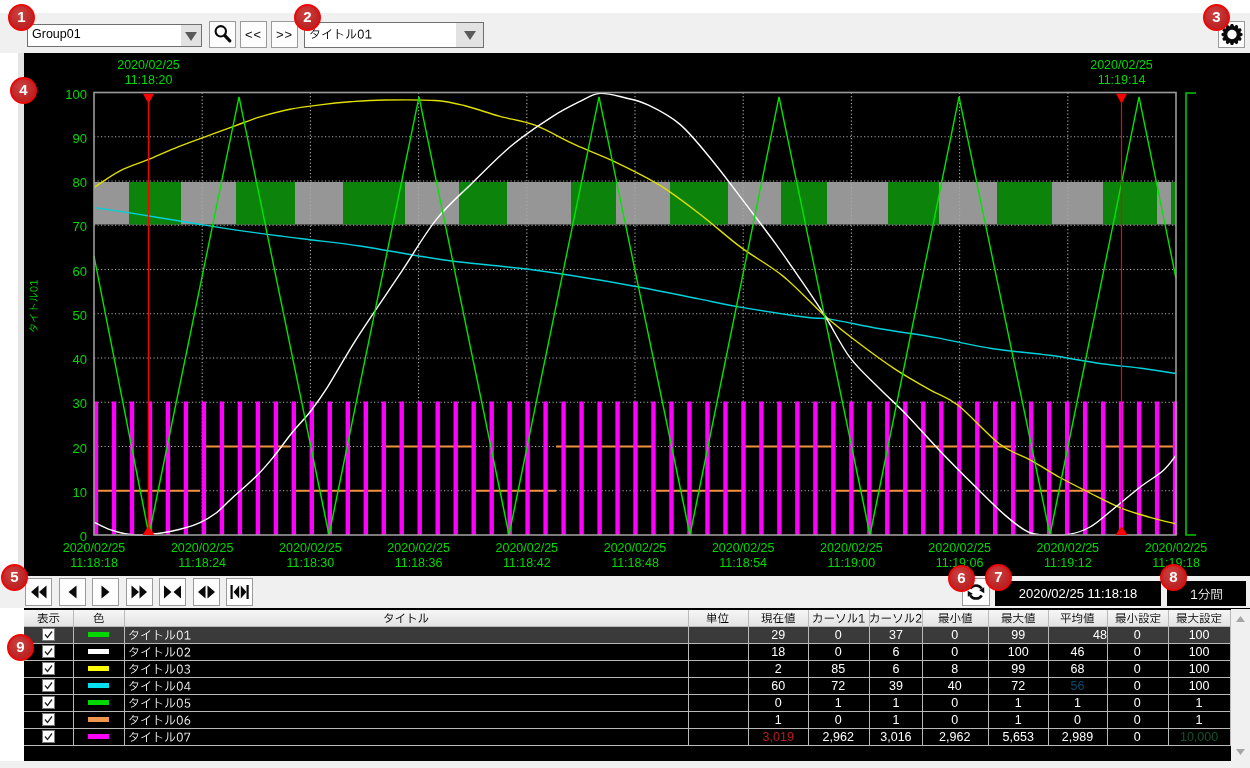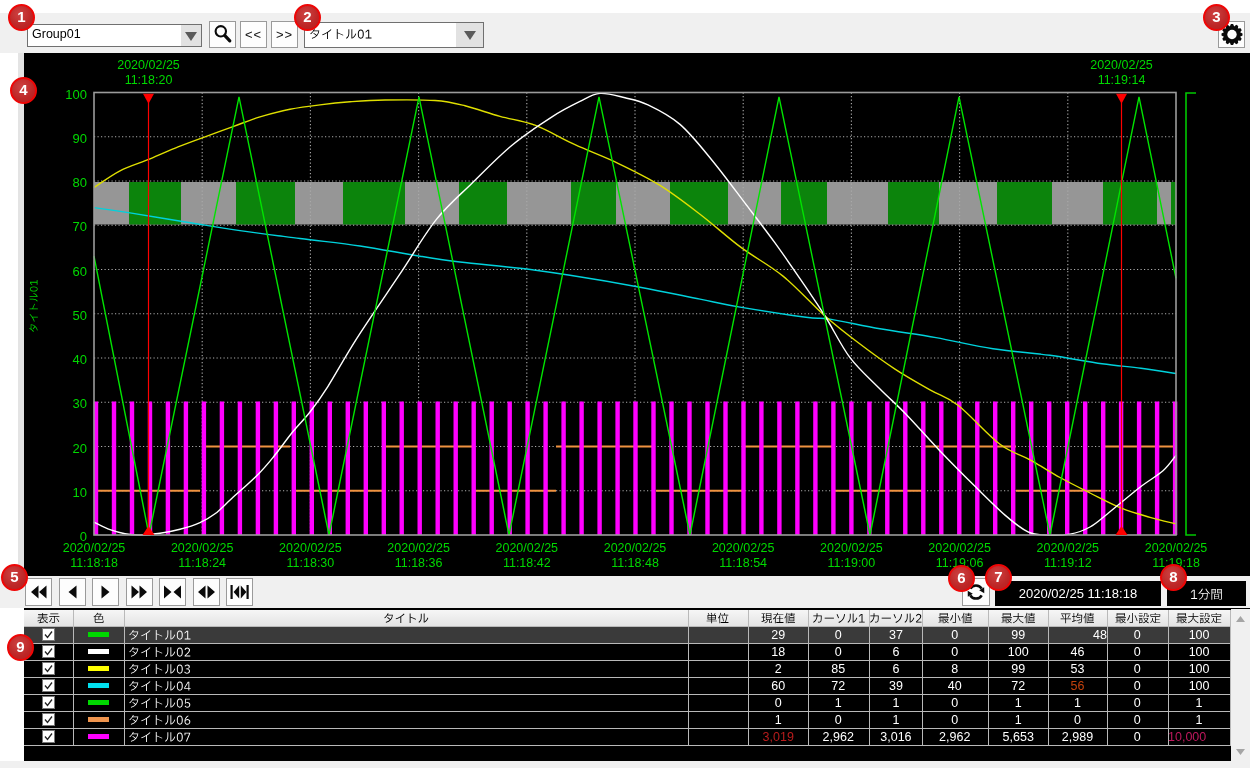--- a/index.html
+++ b/index.html
@@ -421,21 +421,21 @@
       <use href="#g30eb" x="36.0"></use>
       <use href="#g0030" x="48.0"></use>
       <use href="#g0033" x="55.6"></use>
     </g>
   </svg>
 <div style="position:absolute;left:747.6px;top:661px;width:60.4px;height:16px;color:#fff;font:12.5px/16px 'Liberation Sans';text-align:center">2</div>
 <div style="position:absolute;left:808.0px;top:661px;width:60.5px;height:16px;color:#fff;font:12.5px/16px 'Liberation Sans';text-align:center">85</div>
 <div style="position:absolute;left:868.5px;top:661px;width:53.8px;height:16px;color:#fff;font:12.5px/16px 'Liberation Sans';text-align:center">6</div>
 <div style="position:absolute;left:922.3px;top:661px;width:65.4px;height:16px;color:#fff;font:12.5px/16px 'Liberation Sans';text-align:center">8</div>
 <div style="position:absolute;left:987.7px;top:661px;width:60.5px;height:16px;color:#fff;font:12.5px/16px 'Liberation Sans';text-align:center">99</div>
-<div style="position:absolute;left:1048.2px;top:661px;width:59.0px;height:16px;color:#fff;font:12.5px/16px 'Liberation Sans';text-align:center">53</div>
+<div style="position:absolute;left:1048.2px;top:661px;width:59.0px;height:16px;color:#fff;font:12.5px/16px 'Liberation Sans';text-align:center">68</div>
 <div style="position:absolute;left:1107.2px;top:661px;width:60.6px;height:16px;color:#fff;font:12.5px/16px 'Liberation Sans';text-align:center">0</div>
 <div style="position:absolute;left:1167.8px;top:661px;width:62.2px;height:16px;color:#fff;font:12.5px/16px 'Liberation Sans';text-align:center">100</div>
 <div style="position:absolute;left:42px;top:679px;width:13px;height:13px;background:#fff;border:1px solid #777;box-sizing:border-box"></div>
 <svg style="position:absolute;left:42px;top:679px" width="13" height="13">
     <path d="M3 6.5 L5.5 9.5 L10 3.5" stroke="#222" stroke-width="1.3" fill="none"></path>
   </svg>
 <div style="position:absolute;left:88px;top:683px;width:21px;height:5px;background:#00e0f0"></div>
 <svg style="position:absolute;left:128px;top:678px;overflow:visible" width="63" height="16">
     <g fill="#fff" transform="translate(0,12.5)">
       <use href="#g30bf" x="0.0"></use>
@@ -444,21 +444,21 @@
       <use href="#g30eb" x="36.0"></use>
       <use href="#g0030" x="48.0"></use>
       <use href="#g0034" x="55.6"></use>
     </g>
   </svg>
 <div style="position:absolute;left:747.6px;top:678px;width:60.4px;height:16px;color:#fff;font:12.5px/16px 'Liberation Sans';text-align:center">60</div>
 <div style="position:absolute;left:808.0px;top:678px;width:60.5px;height:16px;color:#fff;font:12.5px/16px 'Liberation Sans';text-align:center">72</div>
 <div style="position:absolute;left:868.5px;top:678px;width:53.8px;height:16px;color:#fff;font:12.5px/16px 'Liberation Sans';text-align:center">39</div>
 <div style="position:absolute;left:922.3px;top:678px;width:65.4px;height:16px;color:#fff;font:12.5px/16px 'Liberation Sans';text-align:center">40</div>
 <div style="position:absolute;left:987.7px;top:678px;width:60.5px;height:16px;color:#fff;font:12.5px/16px 'Liberation Sans';text-align:center">72</div>
-<div style="position:absolute;left:1048.2px;top:678px;width:59.0px;height:16px;color:#c2410c;font:12.5px/16px 'Liberation Sans';text-align:center">56</div>
+<div style="position:absolute;left:1048.2px;top:678px;width:59.0px;height:16px;color:#0c4a6e;font:12.5px/16px 'Liberation Sans';text-align:center">56</div>
 <div style="position:absolute;left:1107.2px;top:678px;width:60.6px;height:16px;color:#fff;font:12.5px/16px 'Liberation Sans';text-align:center">0</div>
 <div style="position:absolute;left:1167.8px;top:678px;width:62.2px;height:16px;color:#fff;font:12.5px/16px 'Liberation Sans';text-align:center">100</div>
 <div style="position:absolute;left:42px;top:696px;width:13px;height:13px;background:#fff;border:1px solid #777;box-sizing:border-box"></div>
 <svg style="position:absolute;left:42px;top:696px" width="13" height="13">
     <path d="M3 6.5 L5.5 9.5 L10 3.5" stroke="#222" stroke-width="1.3" fill="none"></path>
   </svg>
 <div style="position:absolute;left:88px;top:700px;width:21px;height:5px;background:#00d800"></div>
 <svg style="position:absolute;left:128px;top:695px;overflow:visible" width="63" height="16">
     <g fill="#fff" transform="translate(0,12.5)">
       <use href="#g30bf" x="0.0"></use>
@@ -515,21 +515,21 @@
       <use href="#g0037" x="55.6"></use>
     </g>
   </svg>
 <div style="position:absolute;left:747.6px;top:729px;width:60.4px;height:16px;color:#b91c1c;font:12.5px/16px 'Liberation Sans';text-align:center">3,019</div>
 <div style="position:absolute;left:808.0px;top:729px;width:60.5px;height:16px;color:#fff;font:12.5px/16px 'Liberation Sans';text-align:center">2,962</div>
 <div style="position:absolute;left:868.5px;top:729px;width:53.8px;height:16px;color:#fff;font:12.5px/16px 'Liberation Sans';text-align:center">3,016</div>
 <div style="position:absolute;left:922.3px;top:729px;width:65.4px;height:16px;color:#fff;font:12.5px/16px 'Liberation Sans';text-align:center">2,962</div>
 <div style="position:absolute;left:987.7px;top:729px;width:60.5px;height:16px;color:#fff;font:12.5px/16px 'Liberation Sans';text-align:center">5,653</div>
 <div style="position:absolute;left:1048.2px;top:729px;width:59.0px;height:16px;color:#fff;font:12.5px/16px 'Liberation Sans';text-align:center">2,989</div>
 <div style="position:absolute;left:1107.2px;top:729px;width:60.6px;height:16px;color:#fff;font:12.5px/16px 'Liberation Sans';text-align:center">0</div>
-<div style="position:absolute;left:1167.8px;top:729px;width:62.2px;height:16px;color:#be185d;font:12.5px/16px 'Liberation Sans';text-align:left">10,000</div>
+<div style="position:absolute;left:1167.8px;top:729px;width:62.2px;height:16px;color:#14532d;font:12.5px/16px 'Liberation Sans';text-align:center">10,000</div>
 <div style="position:absolute;left:1231px;top:609px;width:19px;height:152px;background:#f0f0f0"></div>
 <svg style="position:absolute;left:1231px;top:609px" width="19" height="152">
     <path d="M9.5 7 l4.5 6 h-9 z" fill="#a5a5a5"></path>
     <path d="M9.5 146 l4.5 -6 h-9 z" fill="#a5a5a5"></path>
   </svg>
 <div style="position:absolute;left:0;top:761px;width:1250px;height:7px;background:#f0f0f0"></div>
 <div style="position:absolute;left:7.5px;top:3.5px;width:27px;height:27px;border-radius:50%;background:radial-gradient(circle at 42% 35%,#ce4343 0%,#bd2626 60%,#b32020 100%);border:2.5px solid #ef0606;box-sizing:border-box;color:#fff;font:bold 15px/22px 'Liberation Sans';text-align:center;z-index:50">1</div>
 <div style="position:absolute;left:293.5px;top:3.5px;width:27px;height:27px;border-radius:50%;background:radial-gradient(circle at 42% 35%,#ce4343 0%,#bd2626 60%,#b32020 100%);border:2.5px solid #ef0606;box-sizing:border-box;color:#fff;font:bold 15px/22px 'Liberation Sans';text-align:center;z-index:50">2</div>
 <div style="position:absolute;left:1202.5px;top:3.5px;width:27px;height:27px;border-radius:50%;background:radial-gradient(circle at 42% 35%,#ce4343 0%,#bd2626 60%,#b32020 100%);border:2.5px solid #ef0606;box-sizing:border-box;color:#fff;font:bold 15px/22px 'Liberation Sans';text-align:center;z-index:50">3</div>
 <div style="position:absolute;left:9.5px;top:76.5px;width:27px;height:27px;border-radius:50%;background:radial-gradient(circle at 42% 35%,#ce4343 0%,#bd2626 60%,#b32020 100%);border:2.5px solid #ef0606;box-sizing:border-box;color:#fff;font:bold 15px/22px 'Liberation Sans';text-align:center;z-index:50">4</div>

